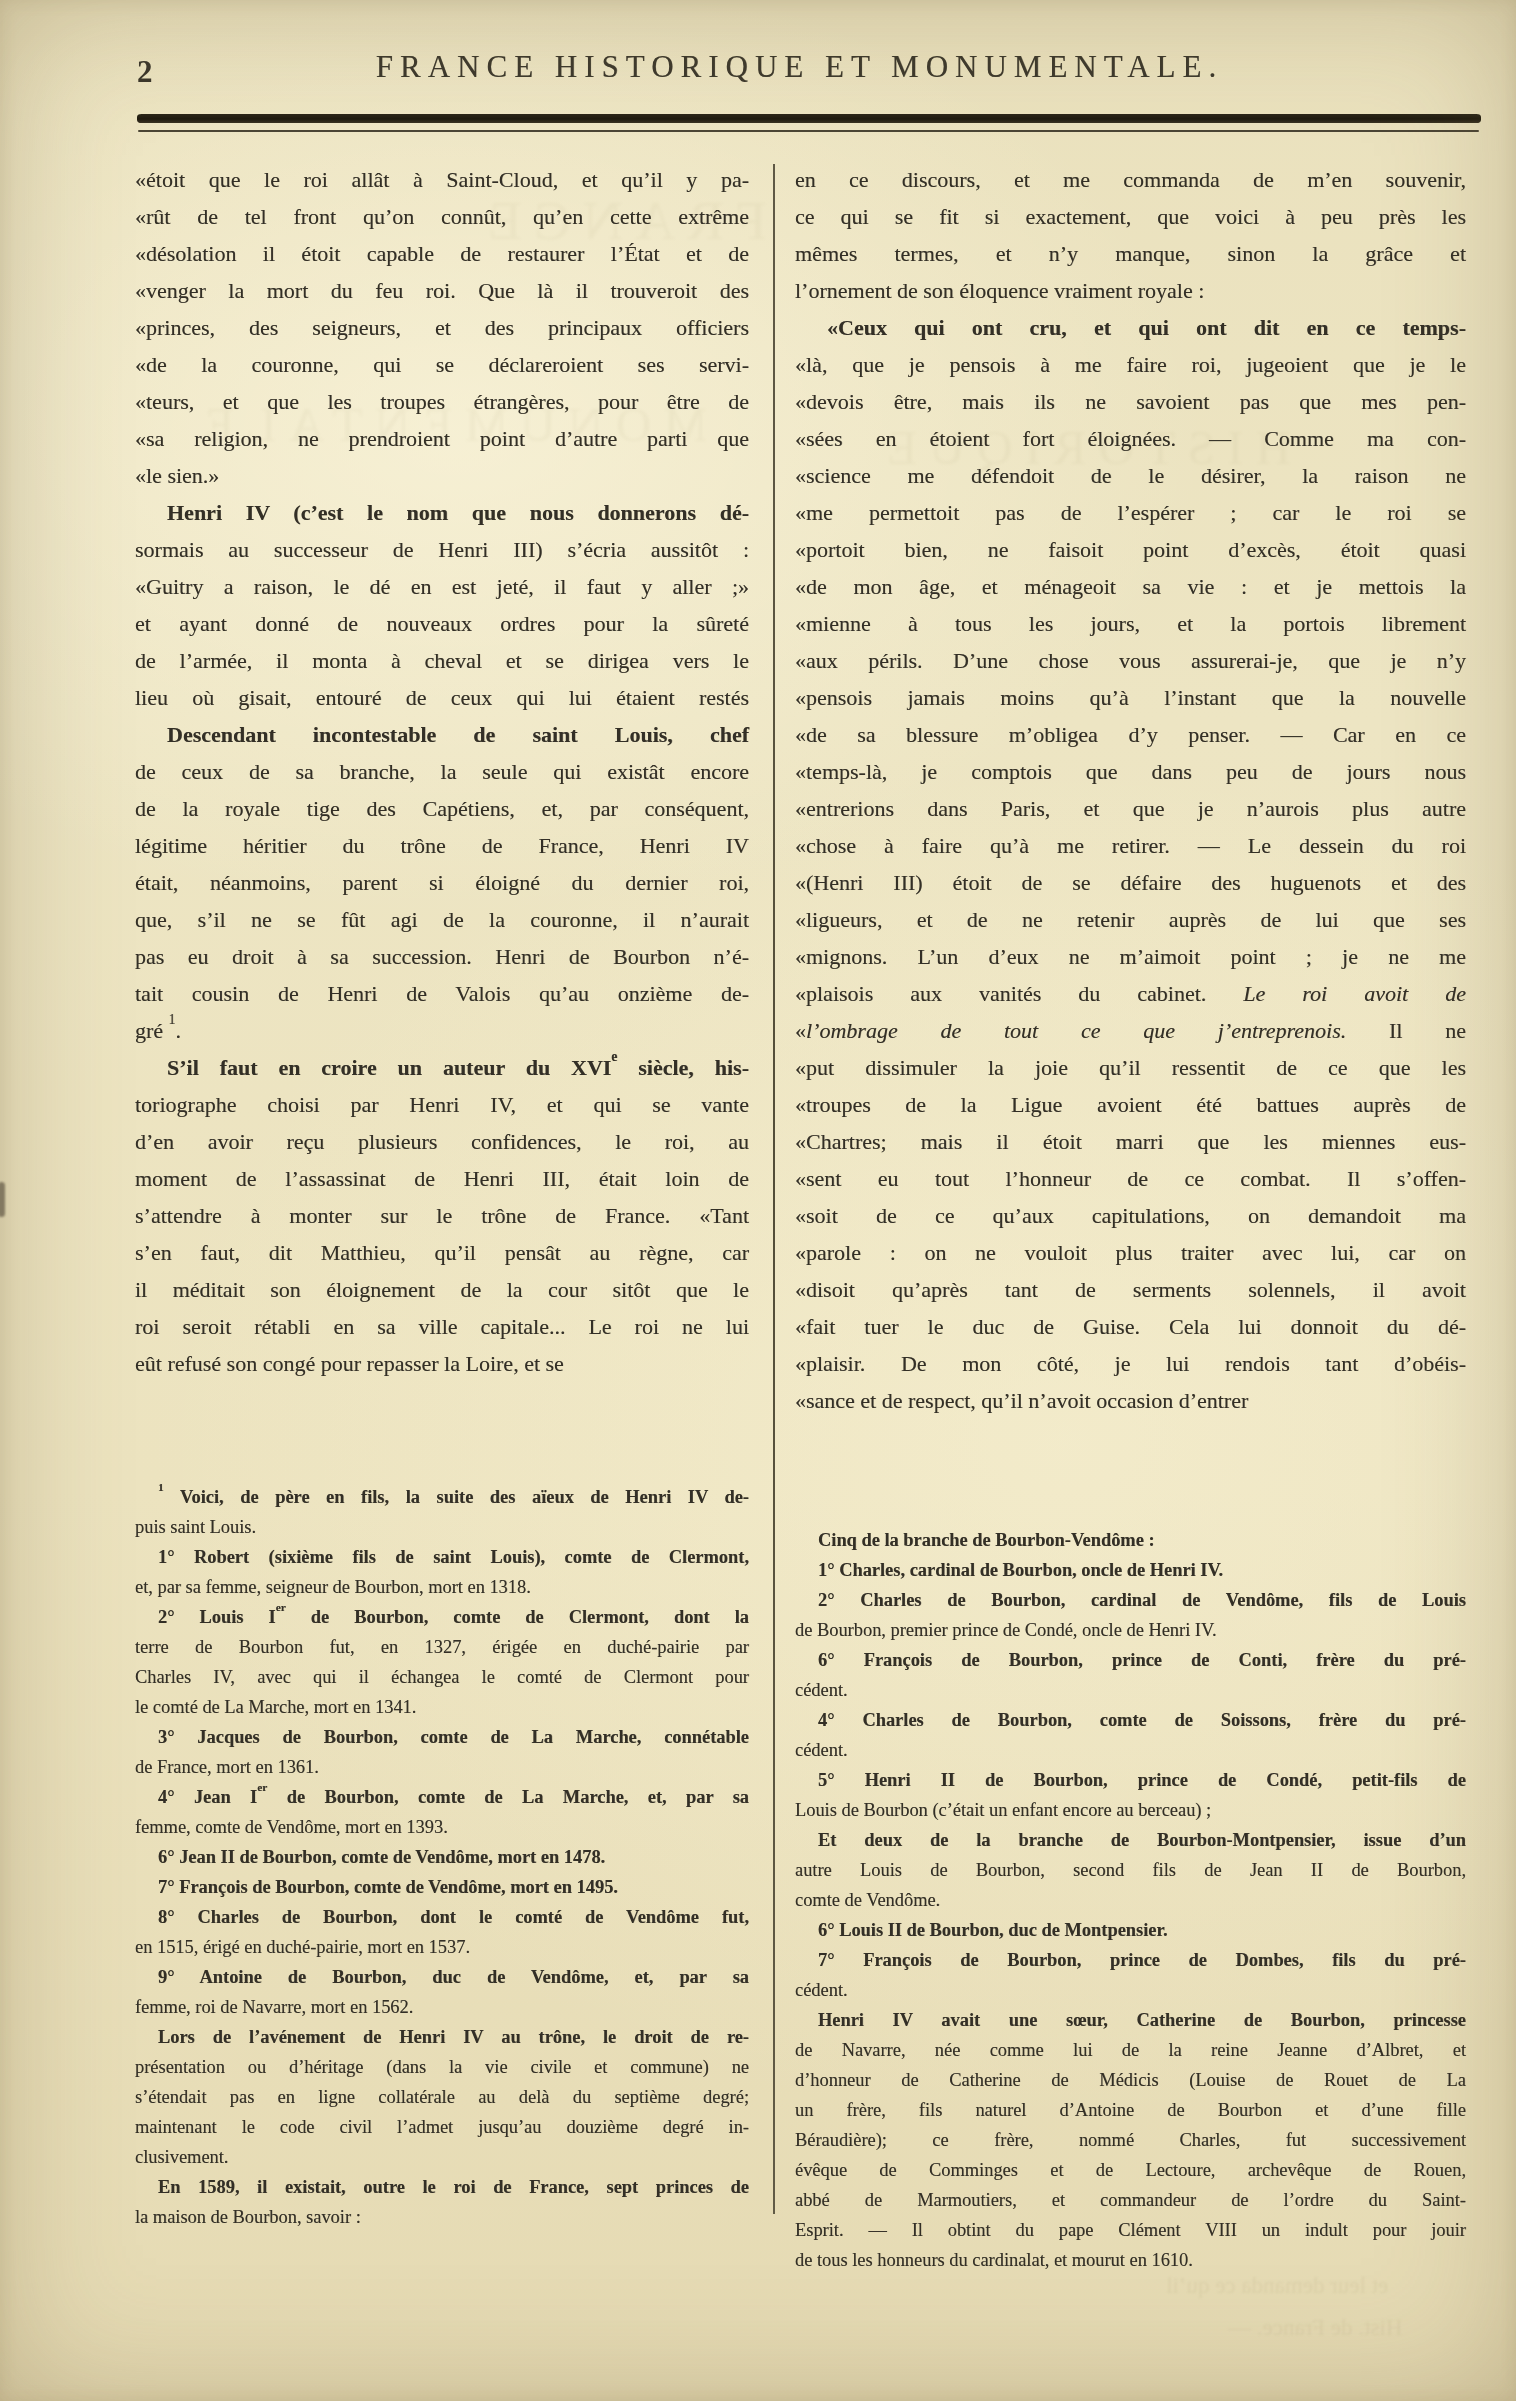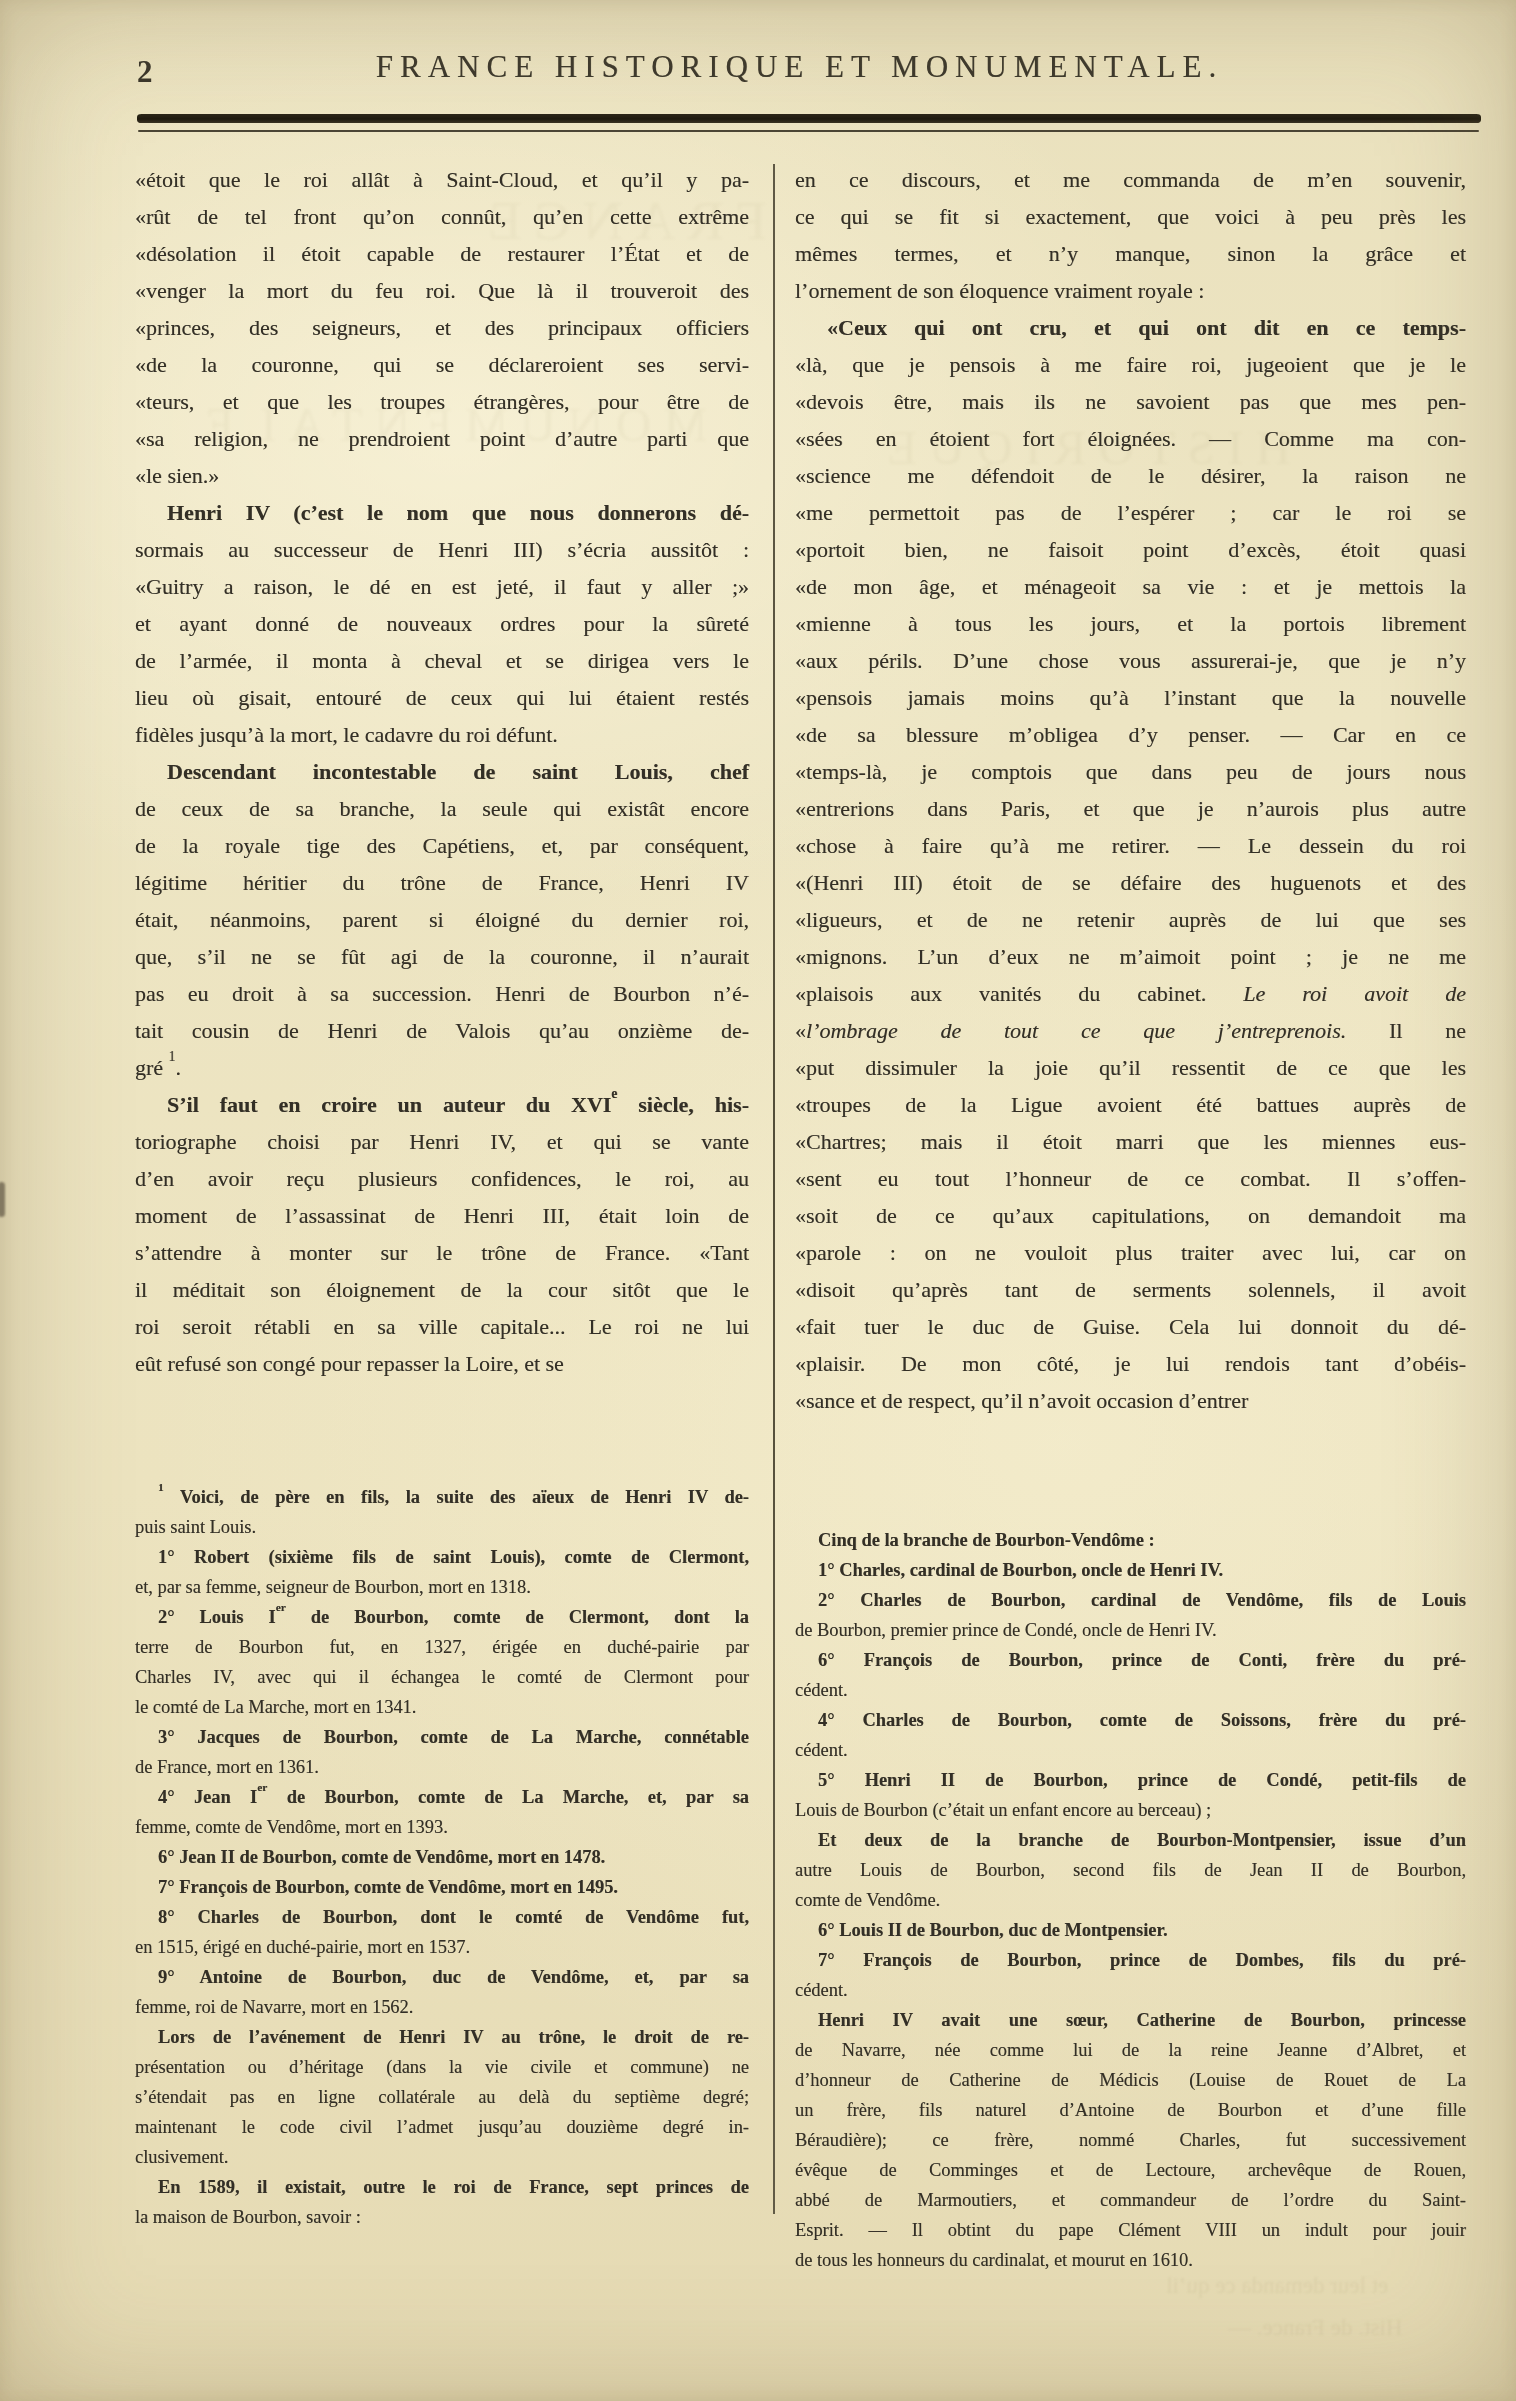--- a/index.html
+++ b/index.html
@@ -121,39 +121,39 @@
       <div class="tline">«sa religion, ne prendroient point d’autre parti que</div>
       <div class="tline lastline">«le sien.»</div>
     </div>
     <div class="para indent">
       <div class="tline">Henri IV (c’est le nom que nous donnerons dé-</div>
       <div class="tline">sormais au successeur de Henri III) s’écria aussitôt :</div>
       <div class="tline">«Guitry a raison, le dé en est jeté, il faut y aller ;»</div>
       <div class="tline">et ayant donné de nouveaux ordres pour la sûreté</div>
       <div class="tline">de l’armée, il monta à cheval et se dirigea vers le</div>
       <div class="tline">lieu où gisait, entouré de ceux qui lui étaient restés</div>
-      <div class="tline lastline">fidèles jusqu’à la mort, le cadavre du roi défunt.</div>
     </div>
     <div class="para indent">
       <div class="tline">Descendant incontestable de saint Louis, chef</div>
       <div class="tline">de ceux de sa branche, la seule qui existât encore</div>
       <div class="tline">de la royale tige des Capétiens, et, par conséquent,</div>
       <div class="tline">légitime héritier du trône de France, Henri IV</div>
       <div class="tline">était, néanmoins, parent si éloigné du dernier roi,</div>
       <div class="tline">que, s’il ne se fût agi de la couronne, il n’aurait</div>
       <div class="tline">pas eu droit à sa succession. Henri de Bourbon n’é-</div>
       <div class="tline">tait cousin de Henri de Valois qu’au onzième de-</div>
       <div class="tline lastline">gré <sup>1</sup>.</div>
     </div>
     <div class="para indent">
       <div class="tline">S’il faut en croire un auteur du XVI<sup>e</sup> siècle, his-</div>
       <div class="tline">toriographe choisi par Henri IV, et qui se vante</div>
       <div class="tline">d’en avoir reçu plusieurs confidences, le roi, au</div>
       <div class="tline">moment de l’assassinat de Henri III, était loin de</div>
       <div class="tline">s’attendre à monter sur le trône de France. «Tant</div>
+      <div class="tline">s’en faut, dit Matthieu, qu’il pensât au règne, car</div>
       <div class="tline">il méditait son éloignement de la cour sitôt que le</div>
       <div class="tline">roi seroit rétabli en sa ville capitale... Le roi ne lui</div>
       <div class="tline lastline">eût refusé son congé pour repasser la Loire, et se</div>
     </div>
   </div>
 <div class="column col-right main-text">
     <div class="para">
       <div class="tline">en ce discours, et me commanda de m’en souvenir,</div>
       <div class="tline">ce qui se fit si exactement, que voici à peu près les</div>
       <div class="tline">mêmes termes, et n’y manque, sinon la grâce et</div>

